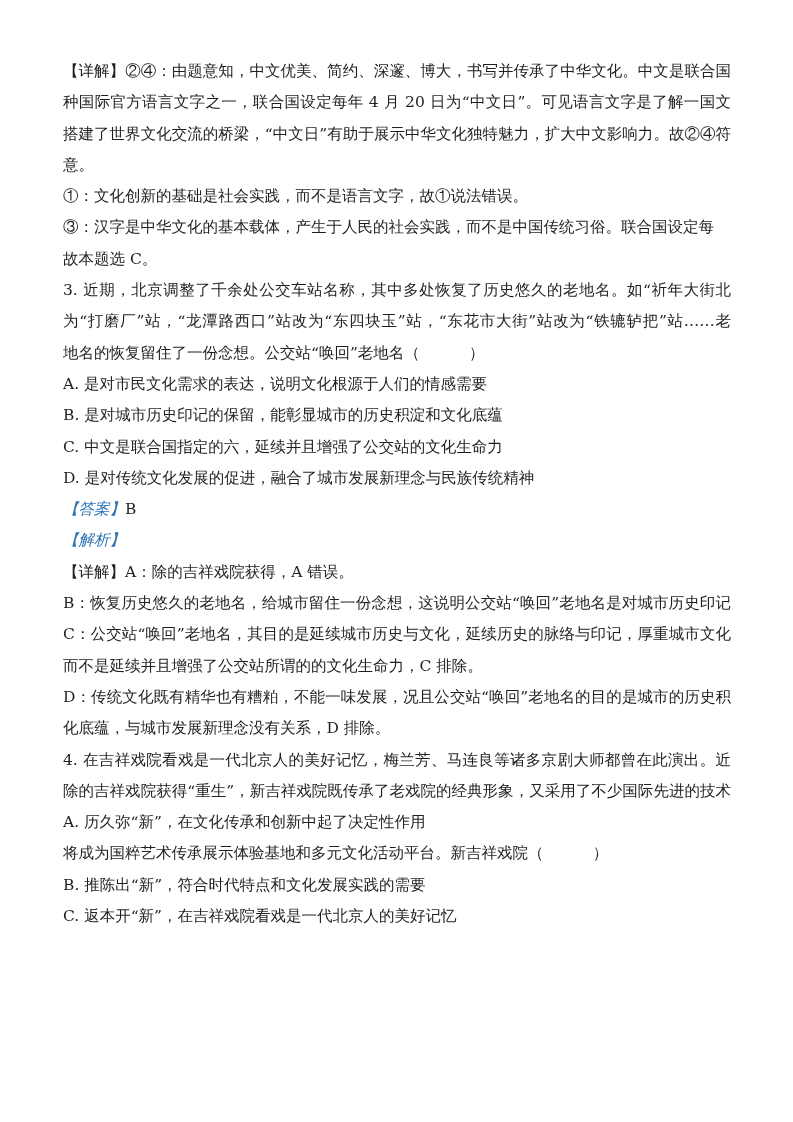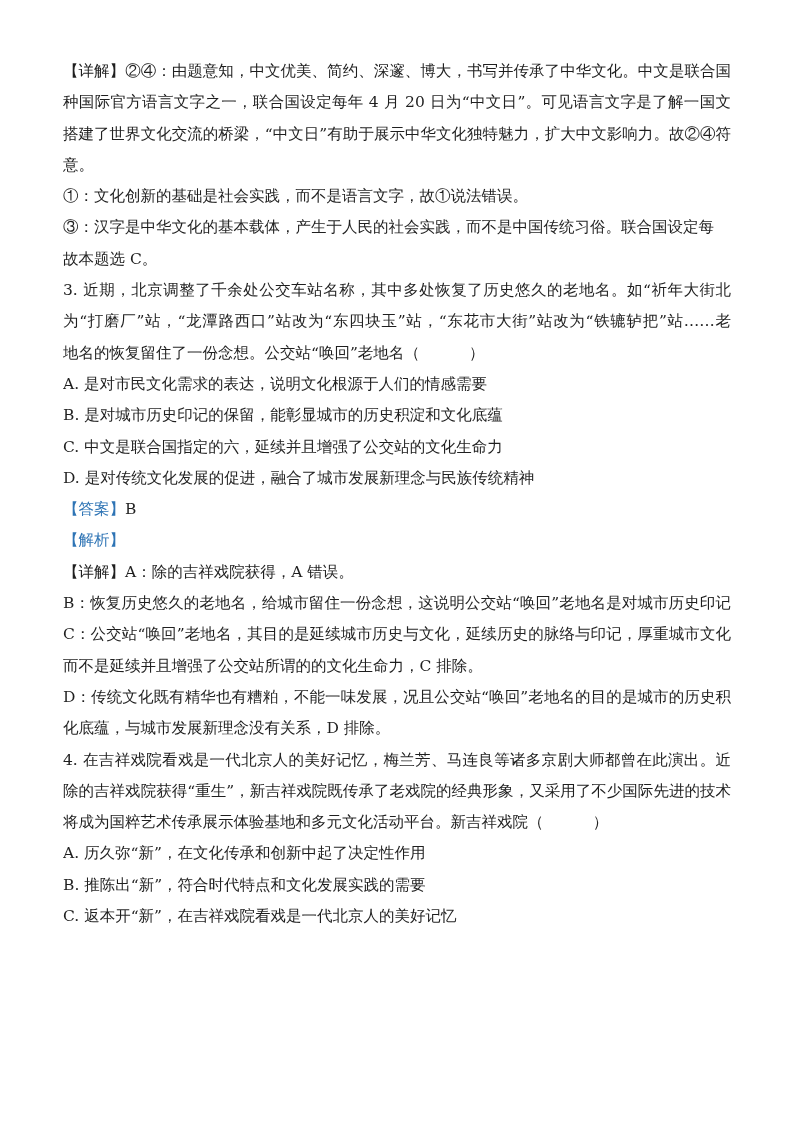--- a/index.html
+++ b/index.html
@@ -30,20 +30,21 @@
     overflow: hidden;
     text-align: left;
   }
   .line.fill {
     text-align: justify;
     text-align-last: justify;
     text-justify: inter-character;
   }
   .run-accent {
     color: var(--accent-color, #2E74B5);
+    font-style: italic;
   }
 </style>
 </head>
 <body>
 
 <div class="page">
   <div class="doc-body" id="doc-body">
       <div class="line fill"><span class="run-normal">【详解】②④：由题意知，中文优美、简约、深邃、博大，书写并传承了中华文化。中文是联合国指定的六</span></div>
       <div class="line fill"><span class="run-normal">种国际官方语言文字之一，联合国设定每年 4 月 20 日为“中文日”。可见语言文字是了解一国文化的钥匙，</span></div>
       <div class="line fill"><span class="run-normal">搭建了世界文化交流的桥梁，“中文日”有助于展示中华文化独特魅力，扩大中文影响力。故②④符合题</span></div>
@@ -61,18 +62,18 @@
       <div class="line"><span class="run-accent">【答案】</span><span class="run-normal">B</span></div>
       <div class="line"><span class="run-accent">【解析】</span></div>
       <div class="line"><span class="run-normal">【详解】A：除的吉祥戏院获得，A 错误。</span></div>
       <div class="line fill"><span class="run-normal">B：恢复历史悠久的老地名，给城市留住一份念想，这说明公交站“唤回”老地名是对城市历史印记的保留，</span></div>
       <div class="line fill"><span class="run-normal">C：公交站“唤回”老地名，其目的是延续城市历史与文化，延续历史的脉络与印记，厚重城市文化底蕴，</span></div>
       <div class="line"><span class="run-normal">而不是延续并且增强了公交站所谓的的文化生命力，C 排除。</span></div>
       <div class="line fill"><span class="run-normal">D：传统文化既有精华也有糟粕，不能一味发展，况且公交站“唤回”老地名的目的是城市的历史积淀和文</span></div>
       <div class="line"><span class="run-normal">化底蕴，与城市发展新理念没有关系，D 排除。</span></div>
       <div class="line fill"><span class="run-normal">4. 在吉祥戏院看戏是一代北京人的美好记忆，梅兰芳、马连良等诸多京剧大师都曾在此演出。近日，被拆</span></div>
       <div class="line fill"><span class="run-normal">除的吉祥戏院获得“重生”，新吉祥戏院既传承了老戏院的经典形象，又采用了不少国际先进的技术设备，</span></div>
+      <div class="line"><span class="run-normal">A. 历久弥“新”，在文化传承和创新中起了决定性作用</span></div>
       <div class="line"><span class="run-normal">将成为国粹艺术传承展示体验基地和多元文化活动平台。新吉祥戏院（          ）</span></div>
-      <div class="line"><span class="run-normal">A. 历久弥“新”，在文化传承和创新中起了决定性作用</span></div>
       <div class="line"><span class="run-normal">B. 推陈出“新”，符合时代特点和文化发展实践的需要</span></div>
       <div class="line"><span class="run-normal">C. 返本开“新”，在吉祥戏院看戏是一代北京人的美好记忆</span></div>
     </div>
 </div>
 
 </body></html>

